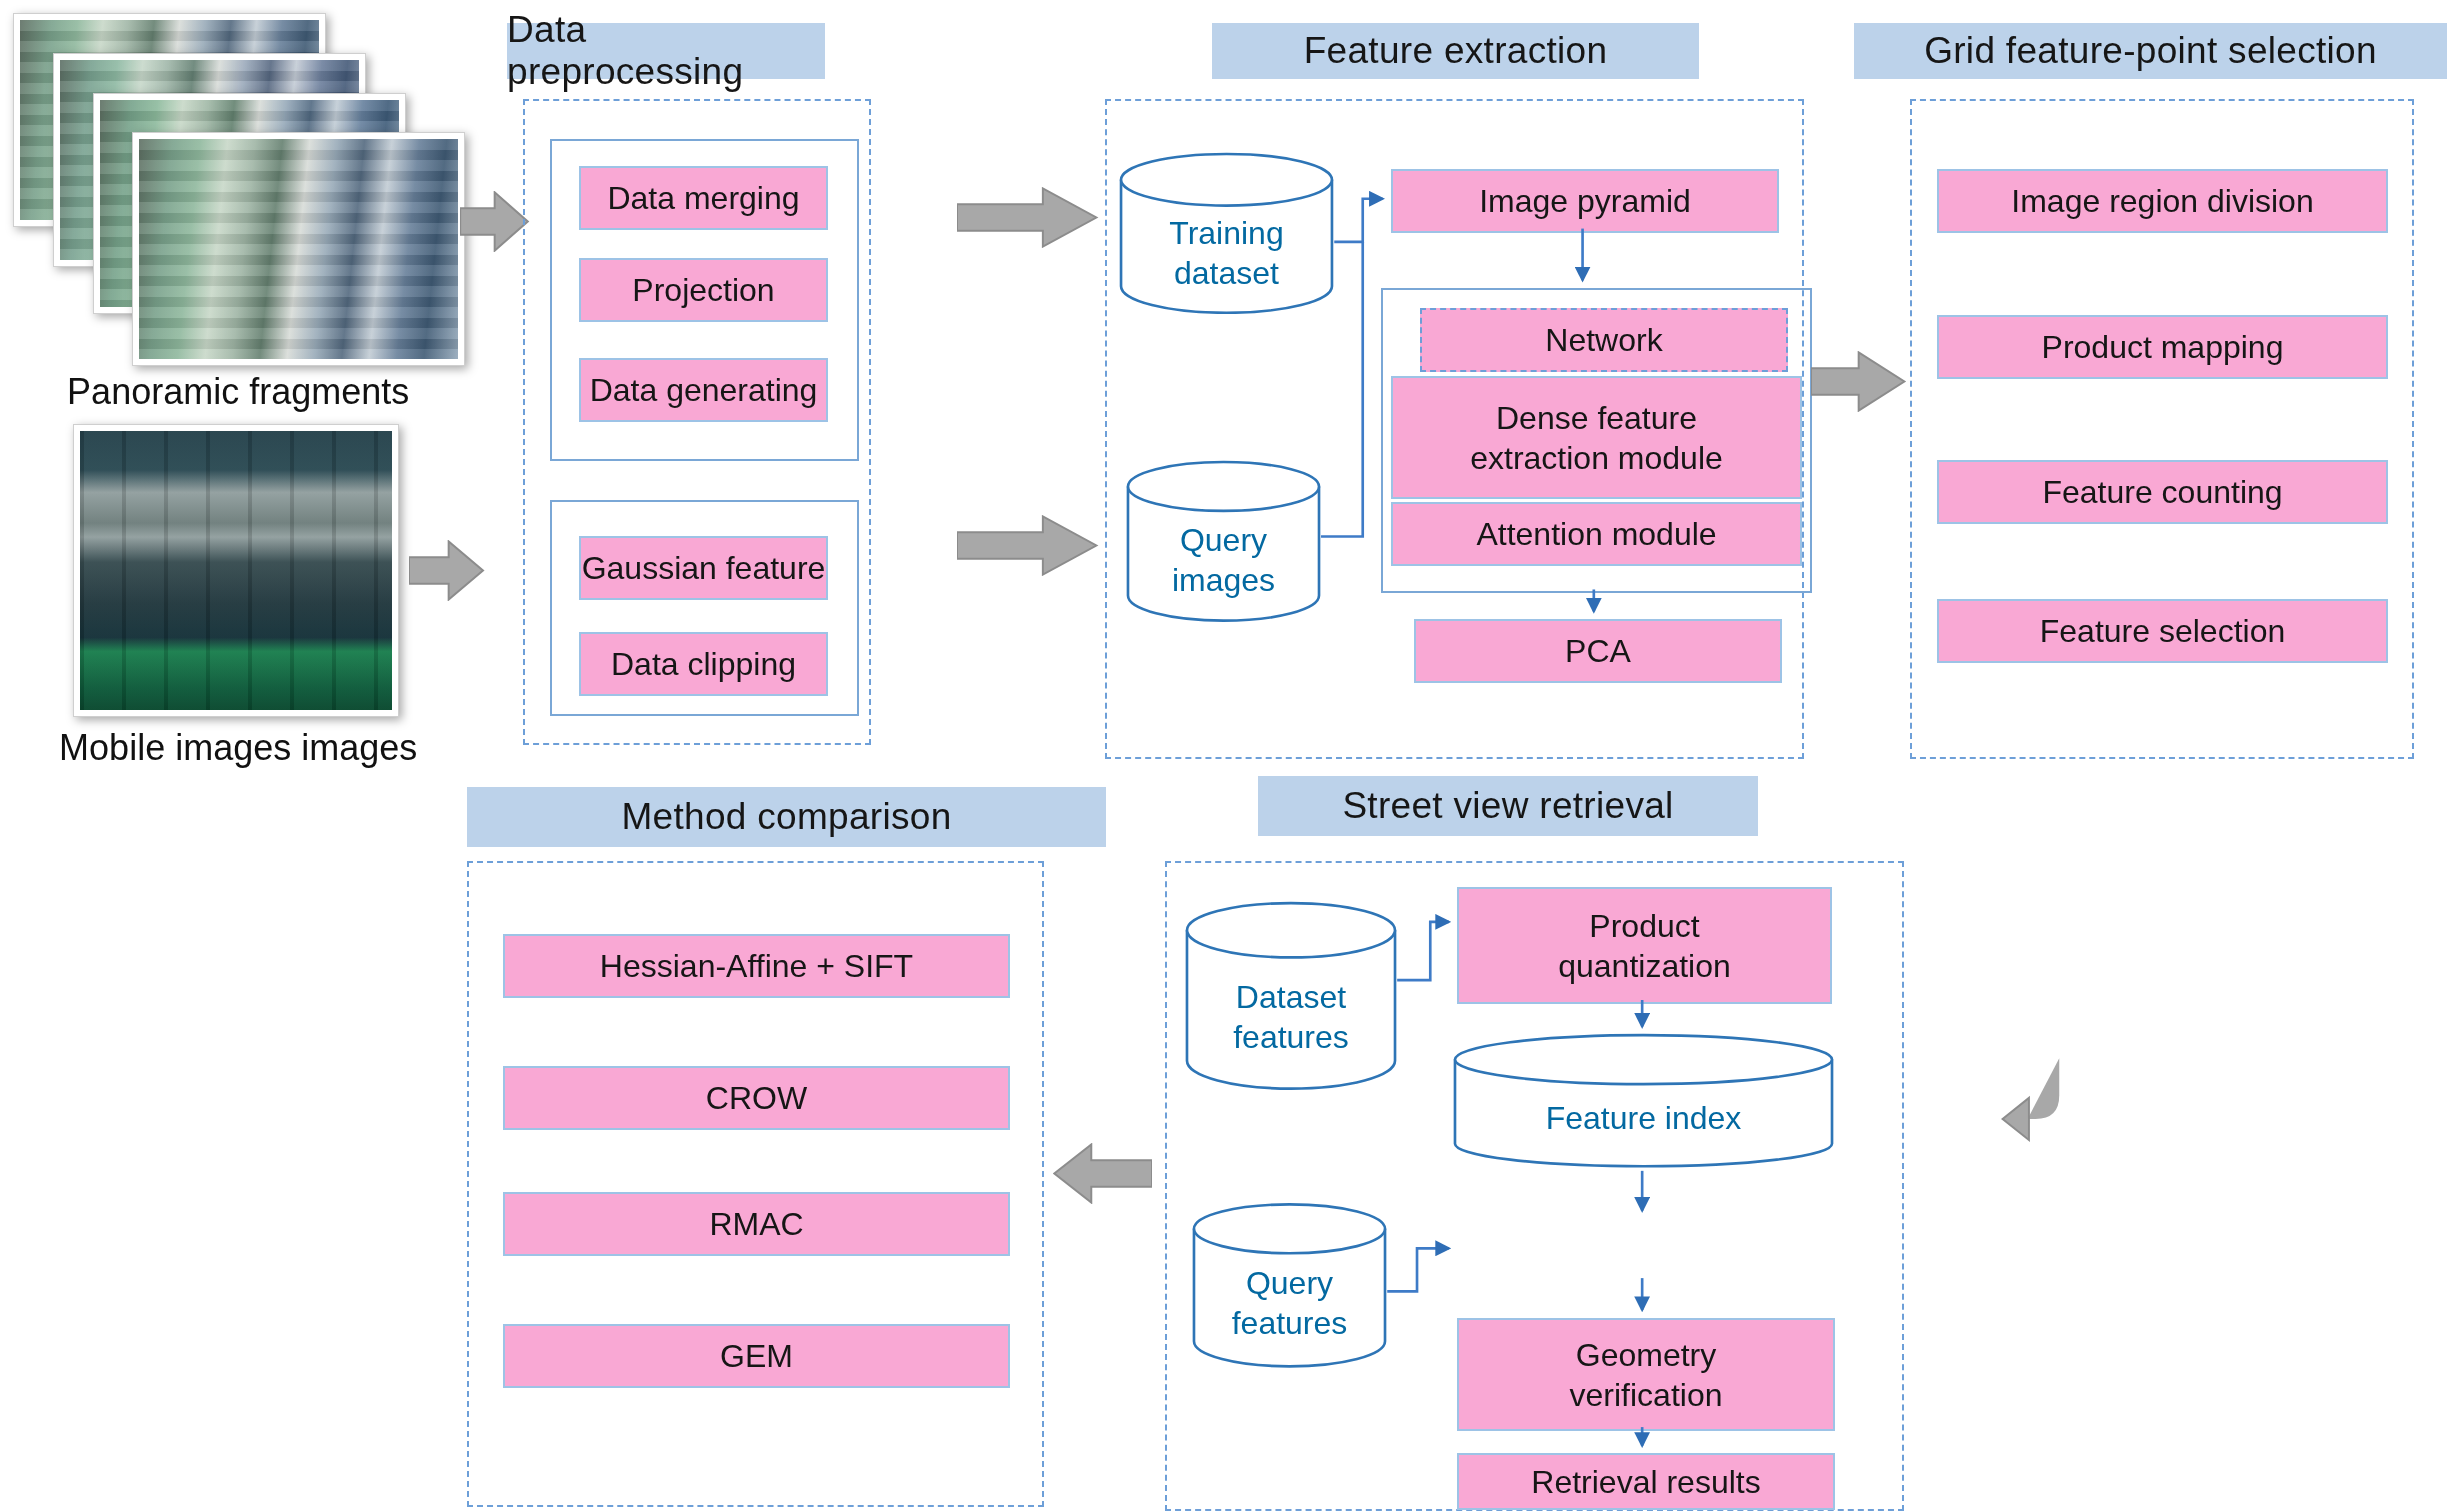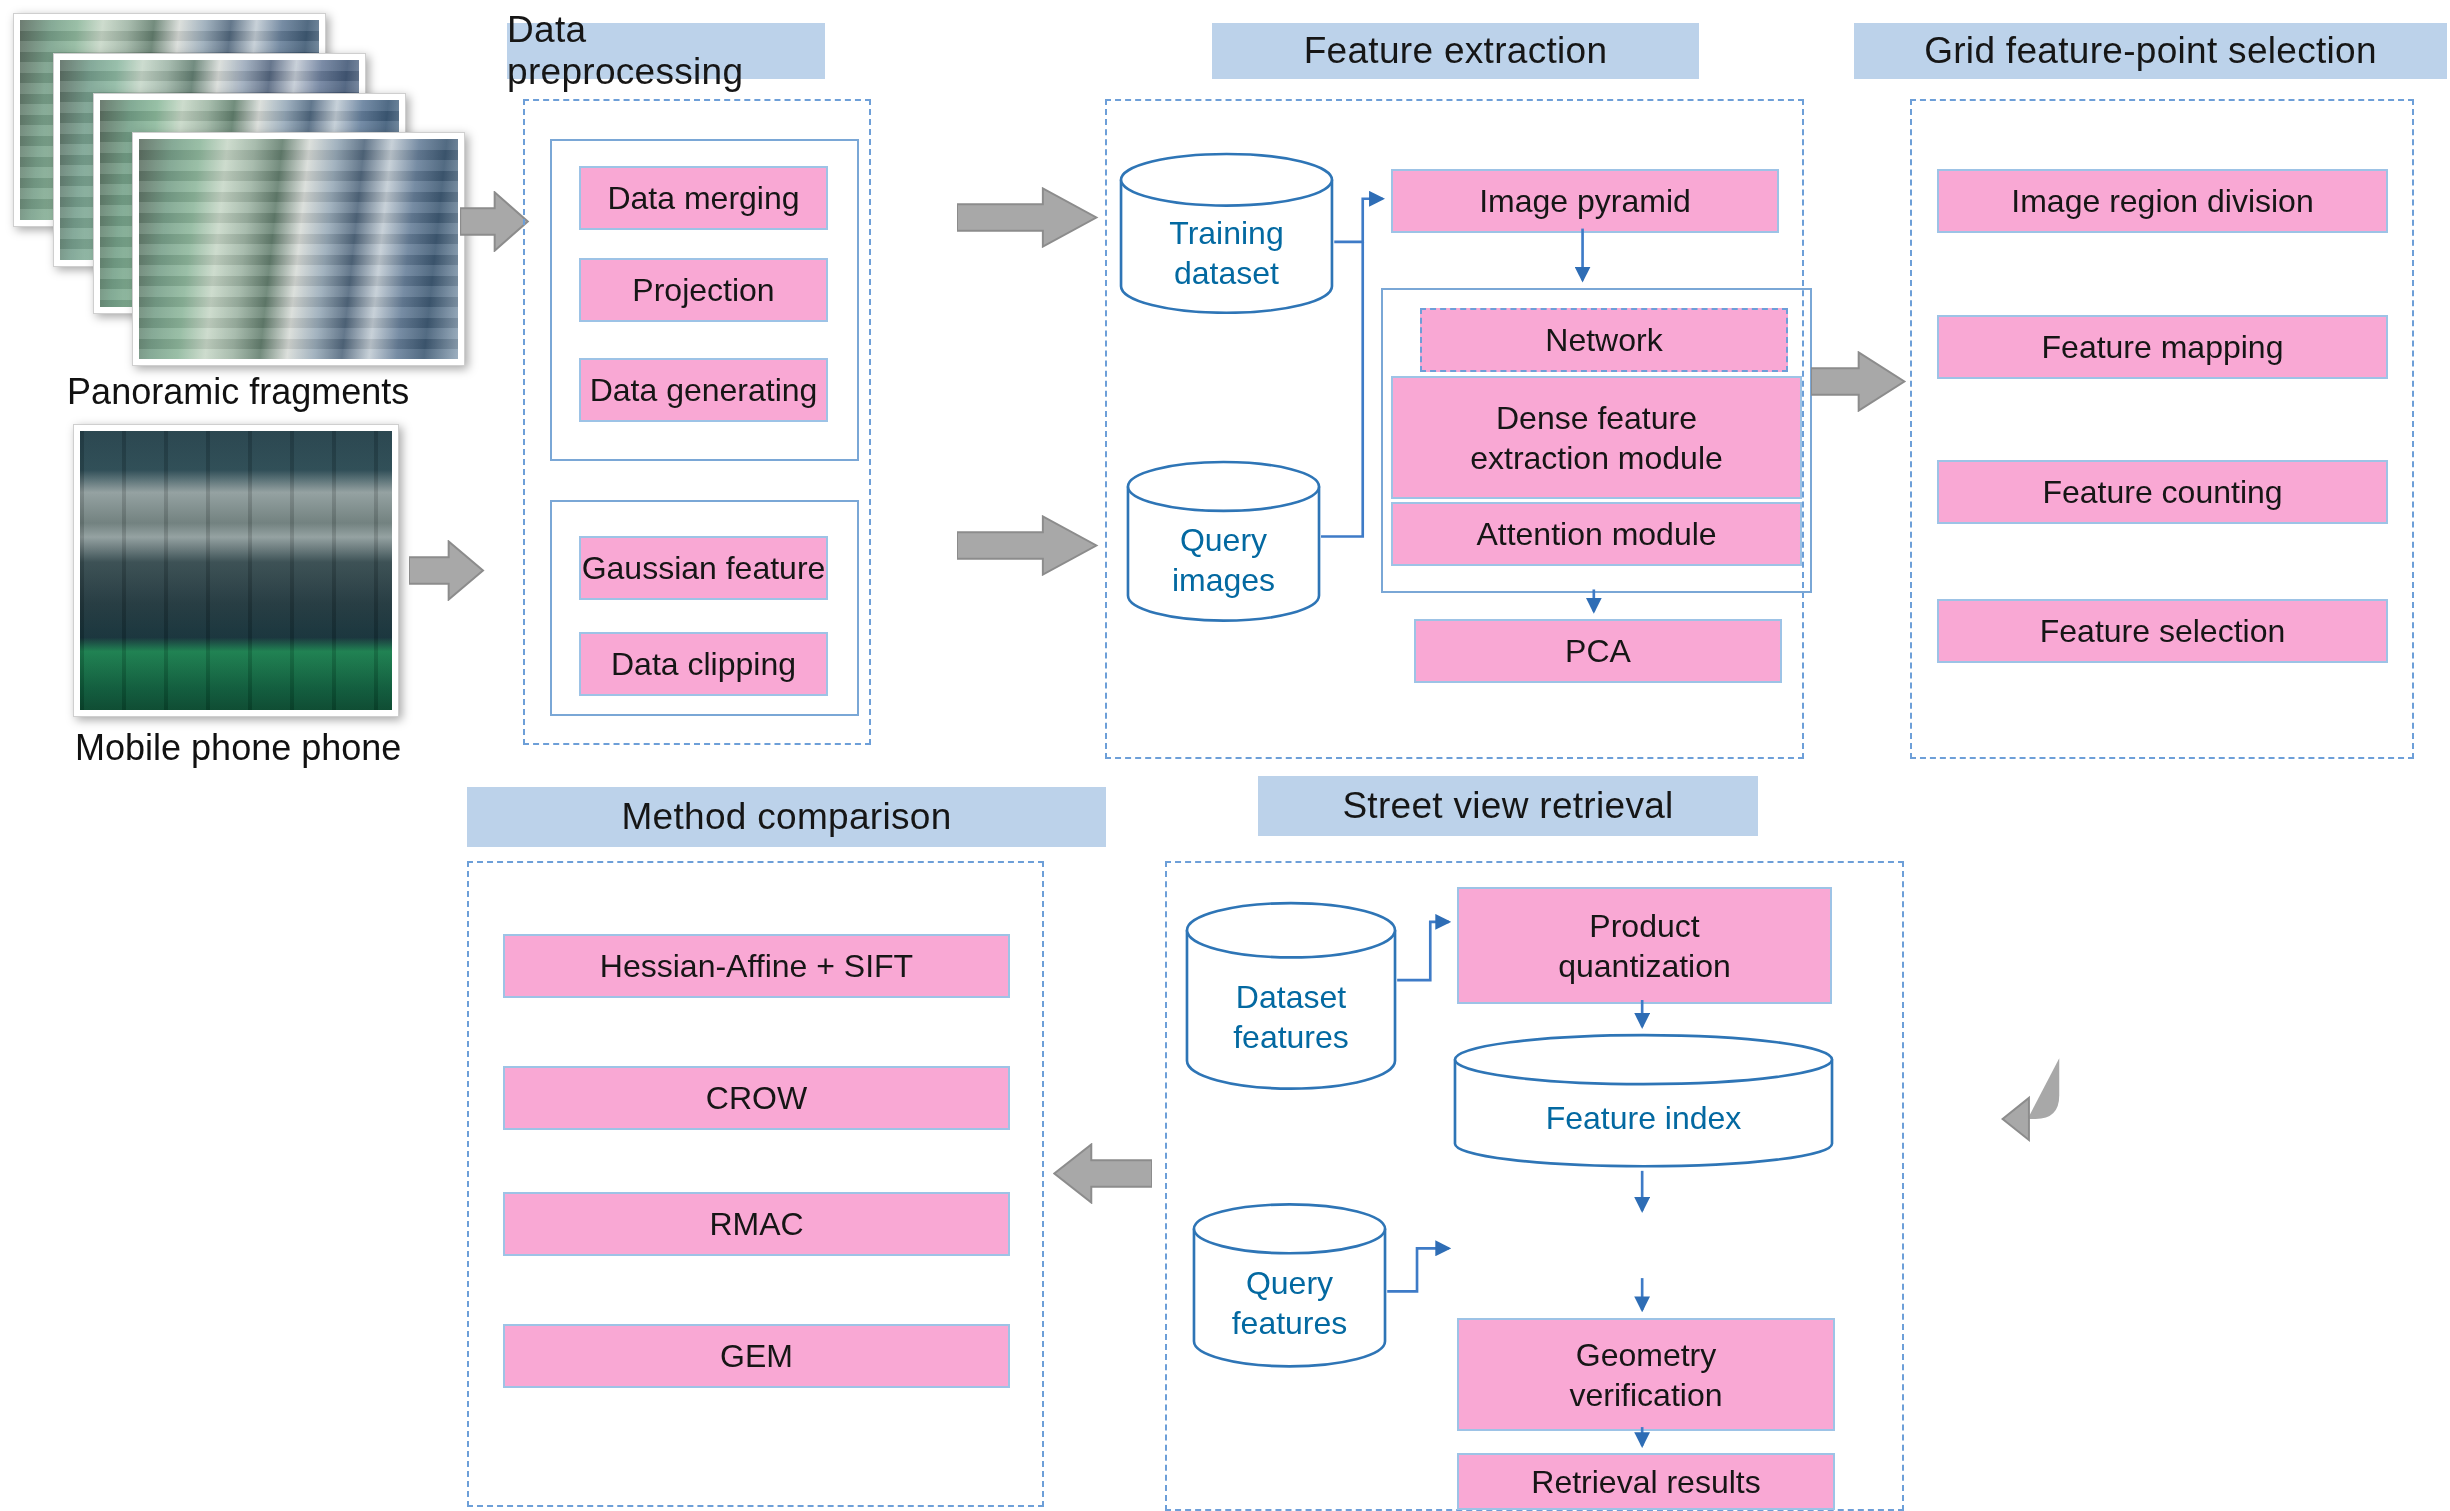--- a/index.html
+++ b/index.html
@@ -58,21 +58,21 @@
       <div class="ph pano" style="filter:saturate(1.1)"></div>
     </div>
   <div class="photo" style="left:132px;top:132px;width:331px;height:232px">
       <div class="ph pano"></div>
     </div>
   <div class="lbl" style="left:13.2px;top:371px;width:450px;">Panoramic fragments</div>
 
   <div class="photo" style="left:73px;top:424px;width:324px;height:291px">
       <div class="ph mobile"></div>
     </div>
-  <div class="lbl" style="left:13.2px;top:727px;width:450px;">Mobile phone phone</div>
+  <div class="lbl" style="left:13.2px;top:727px;width:450px;">Mobile images images</div>
 
   <svg class="garrow" style="left:460px;top:191px;width:70px;height:61px" viewBox="0 0 105 92">
       <polygon points="0,26 52,26 52,2 102,46 52,90 52,66 0,66"></polygon>
     </svg>
   <svg class="garrow" style="left:409px;top:540px;width:76px;height:61px" viewBox="0 0 115 92">
       <polygon points="0,26 60,26 60,2 112,46 60,90 60,66 0,66"></polygon>
     </svg>
 
   <div class="hdr" style="left:507px;top:23px;width:318px;height:56px">
       <span>Data preprocessing</span>
@@ -146,21 +146,21 @@
     </svg>
 
   <div class="hdr" style="left:1854px;top:23px;width:593px;height:56px">
       <span>Grid feature-point selection</span>
     </div>
   <div class="dashed" style="left:1910px;top:99px;width:500px;height:656px"></div>
   <div class="box" style="left:1937px;top:169px;width:447px;height:60px">
       <span>Image region division</span>
     </div>
   <div class="box" style="left:1937px;top:315px;width:447px;height:60px">
-      <span>Feature mapping</span>
+      <span>Product mapping</span>
     </div>
   <div class="box" style="left:1937px;top:460px;width:447px;height:60px">
       <span>Feature counting</span>
     </div>
   <div class="box" style="left:1937px;top:599px;width:447px;height:60px">
       <span>Feature selection</span>
     </div>
 
   <div class="hdr" style="left:467px;top:787px;width:639px;height:60px">
       <span>Method comparison</span>

